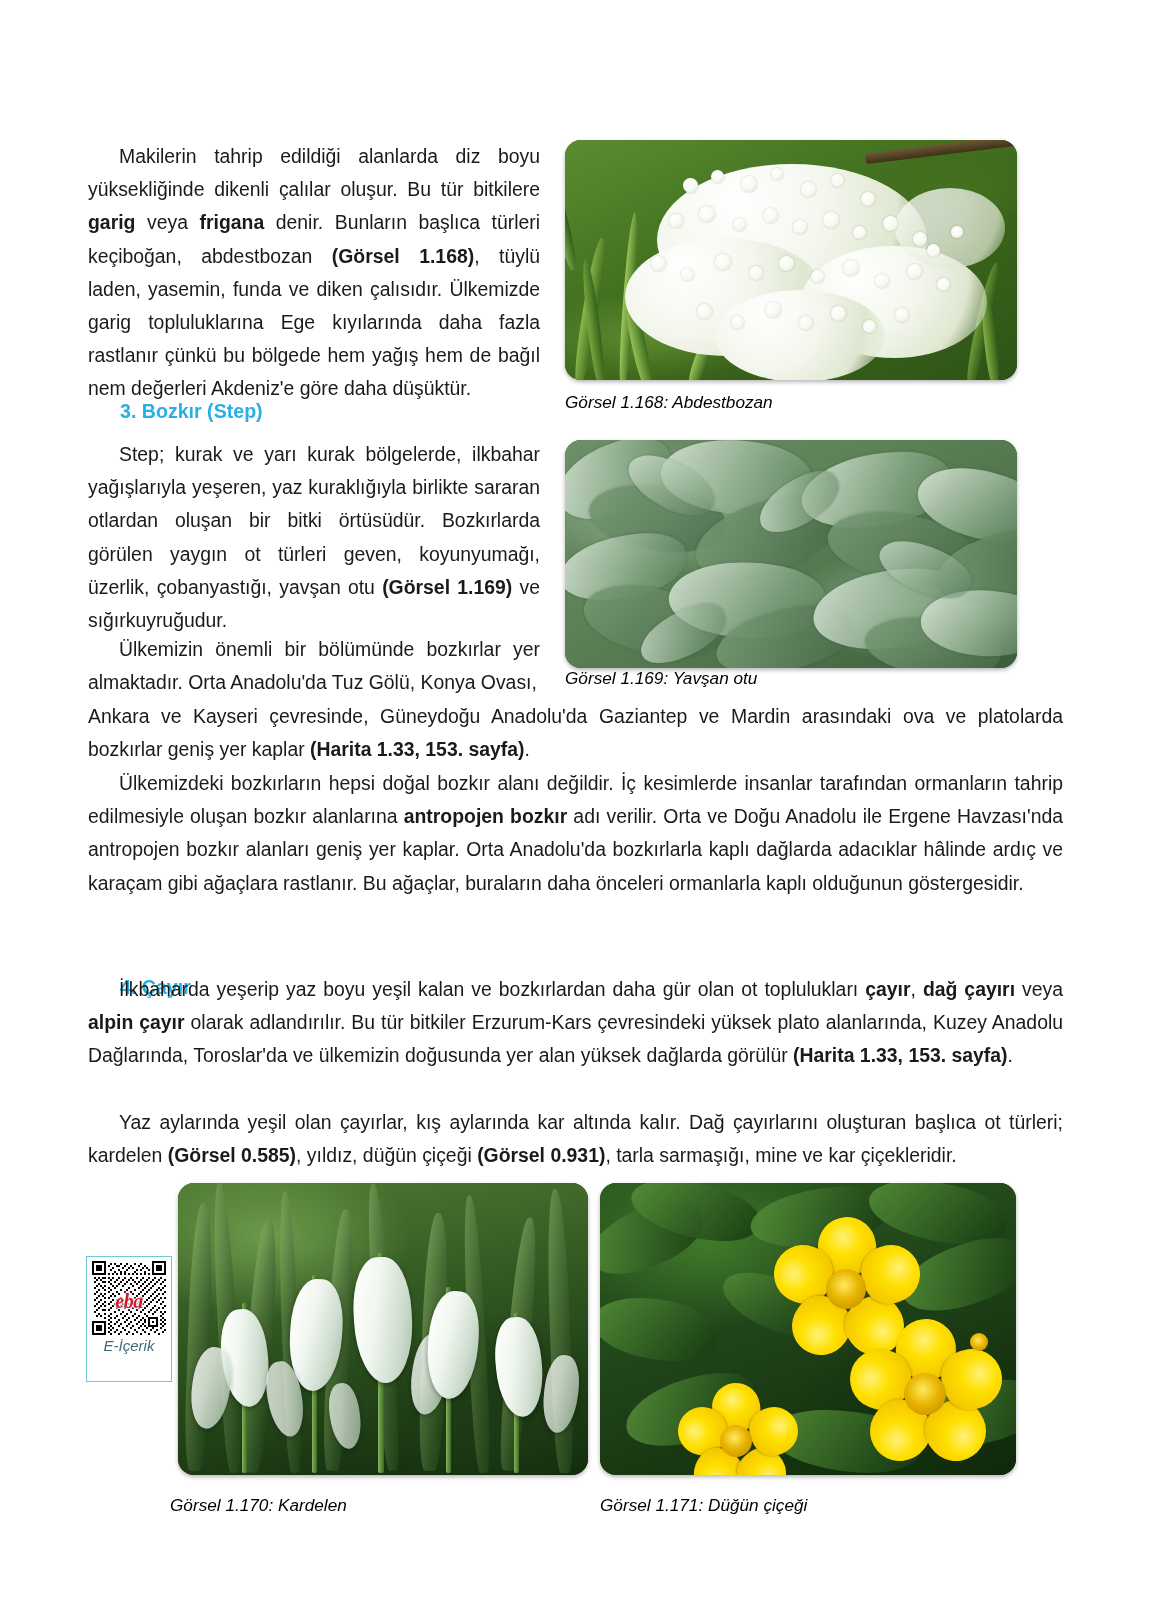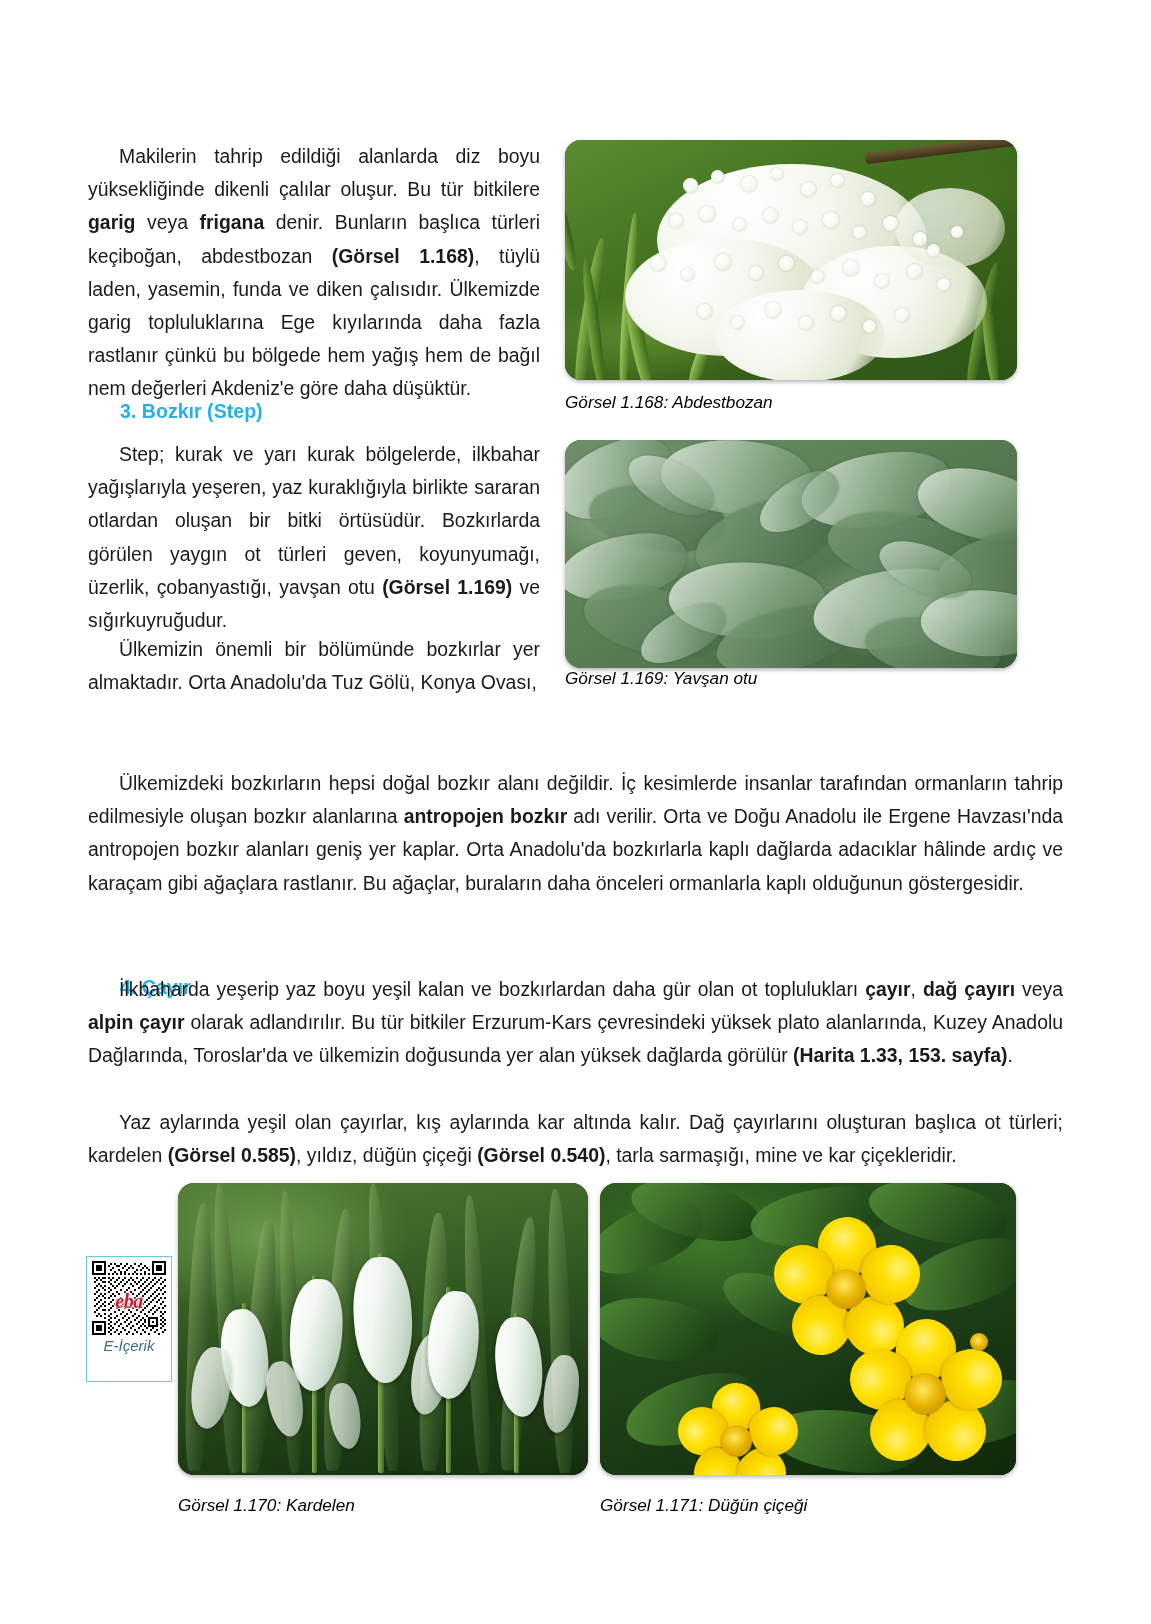--- a/index.html
+++ b/index.html
@@ -304,28 +304,29 @@
     <div class="fern" style="left:60px;  top:22px;  width:92px;  height:46px; transform:rotate(32deg); opacity:.85;"></div>
     <div class="fern" style="left:190px; top:40px;  width:88px;  height:44px; transform:rotate(-28deg); opacity:.85;"></div>
     <div class="fern" style="left:312px; top:106px; width:96px;  height:46px; transform:rotate(26deg); opacity:.8;"></div>
     <div class="fern" style="left:72px;  top:172px; width:92px;  height:44px; transform:rotate(-24deg); opacity:.8;"></div>
   </div>
   <div class="caption" style="left:565px; top:668px;">
     <b>Görsel 1.169:</b><span> Yavşan otu</span>
   </div>
 
   <div class="col-text indent last-left" style="left:88px; top:633px; width:452px;">Ülkemizin önemli bir bölümünde bozkırlar yer almaktadır. Orta Anadolu'da Tuz Gölü, Konya Ovası,</div>
+  <div class="full-text" style="left:88px; top:700px; width:975px;">Ankara ve Kayseri çevresinde, Güneydoğu Anadolu'da Gaziantep ve Mardin arasındaki ova ve platolarda bozkırlar geniş yer kaplar <b>(Harita 1.33, 153. sayfa)</b>.</div>
 
   <div class="full-text indent" style="left:88px; top:767px; width:975px;">Ülkemizdeki bozkırların hepsi doğal bozkır alanı değildir. İç kesimlerde insanlar tarafından ormanların tahrip edilmesiyle oluşan bozkır alanlarına <b>antropojen bozkır</b> adı verilir. Orta ve Doğu Anadolu ile Ergene Havzası'nda antropojen bozkır alanları geniş yer kaplar. Orta Anadolu'da bozkırlarla kaplı dağlarda adacıklar hâlinde ardıç ve karaçam gibi ağaçlara rastlanır. Bu ağaçlar, buraların daha önceleri ormanlarla kaplı olduğunun göstergesidir.</div>
 
   <div class="heading" style="left:120px; top:930px;margin-top:44px;">4. Çayır</div>
 
   <div class="full-text indent" style="left:88px; top:973px; width:975px;">İlkbaharda yeşerip yaz boyu yeşil kalan ve bozkırlardan daha gür olan ot toplulukları <b>çayır</b>, <b>dağ çayırı</b> veya <b>alpin çayır</b> olarak adlandırılır. Bu tür bitkiler Erzurum-Kars çevresindeki yüksek plato alanlarında, Kuzey Anadolu Dağlarında, Toroslar'da ve ülkemizin doğusunda yer alan yüksek dağlarda görülür <b>(Harita 1.33, 153. sayfa)</b>.</div>
 
-  <div class="full-text indent last-left" style="left:88px; top:1106px; width:975px;">Yaz aylarında yeşil olan çayırlar, kış aylarında kar altında kalır. Dağ çayırlarını oluşturan başlıca ot türleri; kardelen <b>(Görsel 0.585)</b>, yıldız, düğün çiçeği <b>(Görsel 0.540)</b>, tarla sarmaşığı, mine ve kar çiçekleridir.</div>
+  <div class="full-text indent last-left" style="left:88px; top:1106px; width:975px;">Yaz aylarında yeşil olan çayırlar, kış aylarında kar altında kalır. Dağ çayırlarını oluşturan başlıca ot türleri; kardelen <b>(Görsel 0.585)</b>, yıldız, düğün çiçeği <b>(Görsel 0.931)</b>, tarla sarmaşığı, mine ve kar çiçekleridir.</div>
 
   <div class="qr-box" style="left:86px; top:1256px; width:86px; height:126px;">
     <div class="qr-img">
       <svg viewBox="0 0 37 37" width="74" height="74" shape-rendering="crispEdges" aria-hidden="true">
         <rect width="37" height="37" fill="#ffffff"></rect>
         <g fill="#000000">
 
           <rect x="0" y="0" width="7" height="1"></rect>
             <rect x="0" y="6" width="7" height="1"></rect>
           <rect x="0" y="0" width="1" height="7"></rect>
@@ -699,21 +700,21 @@
     <div class="bell small" style="left:14px; top:164px; width:38px; height:82px; transform:rotate(8deg); opacity:.8;"></div>
     <div class="bell" style="left:112px; top:96px;  width:52px; height:112px; transform:rotate(4deg);"></div>
     <div class="bell small" style="left:90px; top:178px; width:34px; height:76px; transform:rotate(-10deg); opacity:.75;"></div>
     <div class="bell" style="left:176px; top:74px;  width:58px; height:126px; transform:rotate(-3deg);"></div>
     <div class="bell small" style="left:234px; top:150px; width:36px; height:82px; transform:rotate(9deg); opacity:.8;"></div>
     <div class="bell" style="left:250px; top:108px; width:50px; height:108px; transform:rotate(5deg);"></div>
     <div class="bell" style="left:318px; top:134px; width:46px; height:100px; transform:rotate(-5deg);"></div>
     <div class="bell small" style="left:366px; top:172px; width:34px; height:78px; transform:rotate(7deg); opacity:.75;"></div>
     <div class="bell small" style="left:152px; top:200px; width:30px; height:66px; transform:rotate(-8deg); opacity:.7;"></div>
   </div>
-  <div class="caption" style="left:178px; top:1495px;">
+  <div class="caption" style="left:170px; top:1495px;">
     <b>Görsel 1.170:</b><span> Kardelen</span>
   </div>
 
   <div class="photo" style="left:600px; top:1183px; width:416px; height:292px;">
     <div class="p171-bg"></div>
     <div class="leafd" style="left:-14px; top:26px;  width:120px; height:58px; transform:rotate(-22deg);"></div>
     <div class="leafd" style="left:30px;  top:0px;   width:130px; height:54px; transform:rotate(14deg);"></div>
     <div class="leafd" style="left:-8px;  top:116px; width:126px; height:60px; transform:rotate(10deg);"></div>
     <div class="leafd" style="left:24px;  top:196px; width:134px; height:62px; transform:rotate(-16deg);"></div>
     <div class="leafd" style="left:150px; top:6px;   width:140px; height:56px; transform:rotate(-8deg);"></div>

